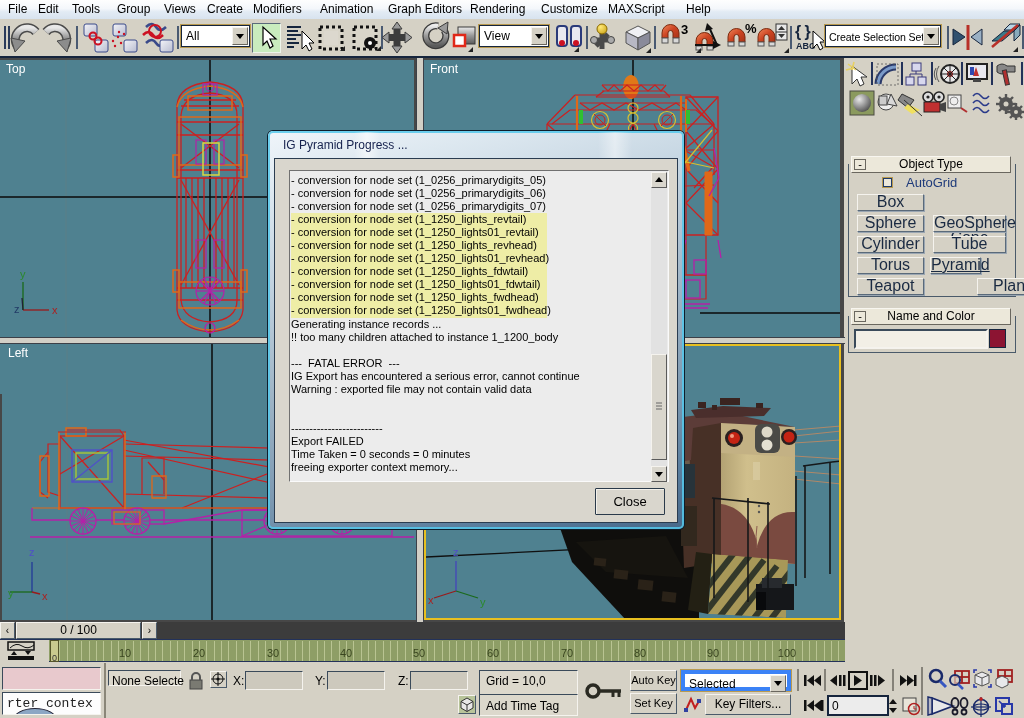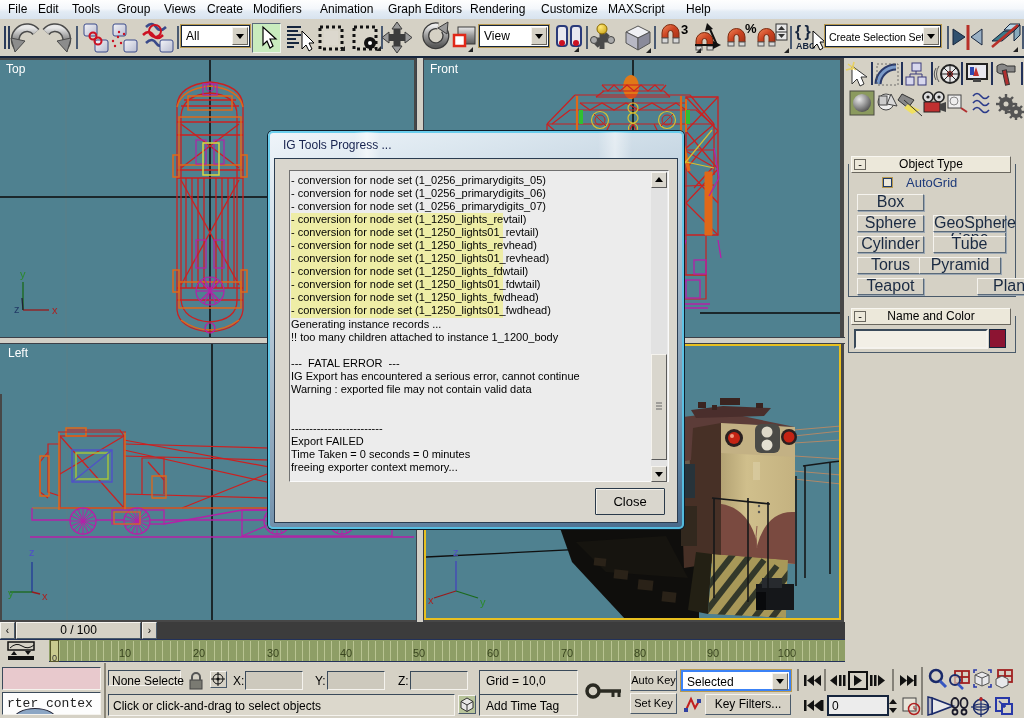--- a/index.html
+++ b/index.html
@@ -31,21 +31,21 @@
 .btn3d { position:absolute; background:#d5d1c5; border:1px solid; border-color:#f5f3ee #4a5a6a #4a5a6a #f5f3ee; font-size:12px; text-align:center; color:#000; }
 #dialog { left:268px; top:131px; width:416px; height:398px; border-radius:5px;
   background:linear-gradient(165deg,#f0f5fa 0%,#dde8f0 12%,#c2d3e0 30%,#9fb5c6 52%,#7e9ab2 72%,#5a7e9e 88%,#47688a 100%);
   box-shadow:0 0 0 1px #0e1e2c, inset 0 0 0 2px rgba(85,200,235,0.85); z-index:50; }
 #dlgbody { position:absolute; left:6px; top:27px; width:404px; height:365px; background:#d9d6cd; border:1px solid #2a3c50; }
 #dlgtitle { position:absolute; left:15px; top:7px; font-size:12px; color:#16224e; }
 #listbox { position:absolute; left:14px; top:11px; width:380px; height:312px; background:#ececec;
   border:1px solid; border-color:#707070 #fafafa #fafafa #707070; }
 #listtext { position:absolute; left:1px; top:3px; font-size:11px; color:#000; line-height:13.05px; white-space:pre; }
 #listtext div { height:13.05px; }
-.hl { background:#eeeda6; width:212px; }
+.hl { background:#eeeda6; width:256px; }
 #sbar { position:absolute; right:1px; top:1px; width:16px; height:310px; background:#e2e2e2; }
 .sbtn { position:absolute; left:0; width:16px; height:16px; background:#d9d6cd; border:1px solid; border-color:#f5f3ee #5a5a5a #5a5a5a #f5f3ee; }
 #closebtn { position:absolute; left:320px; top:329px; width:70px; height:27px; background:#d9d6cd;
   border:1px solid #2a3a4a; border-radius:1px; font-size:13px; text-align:center; line-height:25px; color:#000;
   box-shadow:inset 1px 1px 0 #f2f0ea; }
 </style>
 </head>
 <body>
 <div id="menubar" class="abs">
 <span style="left:8px">File</span>
@@ -691,21 +691,21 @@
 
 <div class="abs" style="left:38px;top:119px;width:11px;height:11px;background:#ece8da;border:1px solid #b89a50;box-shadow:0 0 0 1px #1e3a6a inset;"></div>
 <div class="abs" style="left:62px;top:117px;font-size:13px;color:#1e3a7a;">AutoGrid</div>
 <div class="objbtn" style="left:13px;top:136px;">Box</div>
     <div class="objbtn" style="left:89px;top:136px;width:73px;margin-top:36px;">Cone</div>
 <div class="objbtn" style="left:13px;top:157px;">Sphere</div>
     <div class="objbtn" style="left:89px;top:157px;width:73px;">GeoSphere</div>
 <div class="objbtn" style="left:13px;top:178px;">Cylinder</div>
     <div class="objbtn" style="left:89px;top:178px;width:73px;">Tube</div>
 <div class="objbtn" style="left:13px;top:199px;">Torus</div>
-    <div class="objbtn" style="left:75px;top:199px;width:82px;">Pyramid</div>
+    <div class="objbtn" style="left:86px;top:199px;width:51px;text-decoration:underline;">Pyramid</div>
 <div class="objbtn" style="left:13px;top:220px;">Teapot</div>
     <div class="objbtn" style="left:89px;top:220px;width:73px;margin-left:44px;">Plane</div>
 
 <div class="groupbox" style="left:4px;top:258px;width:168px;height:37px;"></div>
 <div class="rollbar" style="top:250px;"><div class="minus">-</div>Name and Color</div>
 <div class="abs" style="left:10px;top:271px;width:134px;height:20px;background:#f2efe6;border:2px solid;border-color:#3a4a5a #f5f3ee #f5f3ee #3a4a5a;"></div>
 <div class="abs" style="left:145px;top:271px;width:17px;height:19px;background:#8c1432;border:1px solid #16253d;"></div>
 </div>
 
 <div id="timeslider" class="abs">
@@ -878,43 +878,40 @@
   <div class="sunken" style="left:245px;top:8px;width:58px;height:19px;background:#cdc9bd;"></div>
   <span style="position:absolute;left:315px;top:11px;font-size:12px;">Y:</span>
   <div class="sunken" style="left:327px;top:8px;width:58px;height:19px;background:#cdc9bd;"></div>
   <span style="position:absolute;left:398px;top:11px;font-size:12px;">Z:</span>
   <div class="sunken" style="left:410px;top:8px;width:58px;height:19px;background:#cdc9bd;"></div>
 
   <div class="sunken" style="left:479px;top:7px;width:99px;height:29px;">
       <span style="position:absolute;left:6px;top:3px;">Grid = 10,0</span>
     </div>
 
-  <div class="sunken" style="left:108px;top:31px;width:347px;height:22px;">
-      <span style="position:absolute;left:4px;top:4px;">Click or click-and-drag to select objects</span>
-    </div>
   <div class="btn3d" style="left:458px;top:32px;width:18px;height:19px;background:#b8c49a;">
     <svg width="16" height="17">
         <polygon points="8,2 14,5.5 14,12 8,15.5 2,12 2,5.5" fill="#e8e8e8" stroke="#333"></polygon>
         <path d="M2,5.5 L8,9 L14,5.5 M8,9 L8,15.5" stroke="#333" fill="none"></path>
       </svg>
   </div>
   <div class="sunken" style="left:479px;top:31px;width:99px;height:22px;">
       <span style="position:absolute;left:6px;top:4px;">Add Time Tag</span>
     </div>
 
   <svg width="40" height="26" style="position:absolute;left:585px;top:15px">
     <circle cx="8" cy="13" r="6" fill="none" stroke="#2a2a22" stroke-width="3.5"></circle>
     <line x1="13" y1="13" x2="36" y2="13" stroke="#2a2a22" stroke-width="3.5"></line>
     <line x1="28" y1="13" x2="28" y2="19" stroke="#2a2a22" stroke-width="3"></line>
     <line x1="34" y1="13" x2="34" y2="19" stroke="#2a2a22" stroke-width="3"></line>
   </svg>
   <div class="btn3d" style="left:630px;top:7px;width:47px;height:21px;line-height:19px;font-size:11px;">Auto Key</div>
   <div class="btn3d" style="left:630px;top:30px;width:47px;height:21px;line-height:19px;font-size:11px;">Set Key</div>
 
-  <div class="abs" style="left:681px;top:7px;width:110px;height:21px;background:#fff;border:2px solid #3b82f6;outline:1px solid #b89a50;font-size:12px;">
+  <div class="abs" style="left:681px;top:7px;width:110px;height:21px;background:#fff;border:4px solid #3b82f6;outline:1px solid #b89a50;font-size:12px;">
     <span style="position:absolute;left:4px;top:3px;">Selected</span>
     <div style="position:absolute;right:1px;top:1px;width:16px;height:17px;background:#d5d1c5;border:1px solid;border-color:#f5f3ee #6a675f #6a675f #f5f3ee;">
       <svg width="14" height="15">
           <polygon points="3,5 11,5 7,10" fill="#000"></polygon>
         </svg></div>
   </div>
 
   <svg width="20" height="22" style="position:absolute;left:683px;top:31px">
     <path d="M3,16 L8,5 L12,14 L16,7" fill="none" stroke="#c02020" stroke-width="2"></path>
     <g fill="#3040a0">
@@ -1011,21 +1008,21 @@
 
     <rect x="201" y="35" width="13" height="13" fill="none" stroke="#2838a8" stroke-width="2"></rect>
     <rect x="207" y="41" width="10" height="10" fill="#d5d1c5" stroke="#2838a8" stroke-width="2"></rect>
     <path d="M204,38 l6,6 M210,44 l-4,0 m4,0 l0,-4" stroke="#2838a8" stroke-width="1.6" fill="none"></path>
   </svg>
 </div>
 
 <div id="dialog" class="abs">
   <div style="position:absolute;left:86px;top:1px;width:26px;height:26px;background:linear-gradient(90deg,rgba(255,255,255,0),rgba(255,255,255,0.55),rgba(255,255,255,0));"></div>
   <div style="position:absolute;left:330px;top:1px;width:34px;height:26px;background:linear-gradient(90deg,rgba(255,255,255,0),rgba(255,255,255,0.45),rgba(255,255,255,0));"></div>
-  <div id="dlgtitle">IG Tools Progress ...</div>
+  <div id="dlgtitle">IG Pyramid Progress ...</div>
   <div id="dlgbody">
     <div id="listbox">
       <div id="listtext"><div>- conversion for node set (1_0256_primarydigits_05)</div><div>- conversion for node set (1_0256_primarydigits_06)</div><div>- conversion for node set (1_0256_primarydigits_07)</div><div class="hl">- conversion for node set (1_1250_lights_revtail)</div><div class="hl">- conversion for node set (1_1250_lights01_revtail)</div><div class="hl">- conversion for node set (1_1250_lights_revhead)</div><div class="hl">- conversion for node set (1_1250_lights01_revhead)</div><div class="hl">- conversion for node set (1_1250_lights_fdwtail)</div><div class="hl">- conversion for node set (1_1250_lights01_fdwtail)</div><div class="hl">- conversion for node set (1_1250_lights_fwdhead)</div><div class="hl">- conversion for node set (1_1250_lights01_fwdhead)</div><div>Generating instance records ...</div><div>!! too many children attached to instance 1_1200_body</div><div>&nbsp;</div><div>---&nbsp; FATAL ERROR&nbsp; ---</div><div>IG Export has encountered a serious error, cannot continue</div><div>Warning : exported file may not contain valid data</div><div>&nbsp;</div><div>&nbsp;</div><div>-------------------------</div><div>Export FAILED</div><div>Time Taken = 0 seconds = 0 minutes</div><div>freeing exporter context memory...</div></div>
       <div id="sbar">
         <div class="sbtn" style="top:0"><svg width="14" height="14">
               <polygon points="7,4 11,9 3,9" fill="#000"></polygon>
             </svg></div>
         <div class="sbtn" style="top:294px"><svg width="14" height="14">
               <polygon points="7,10 11,5 3,5" fill="#000"></polygon>
             </svg></div>

